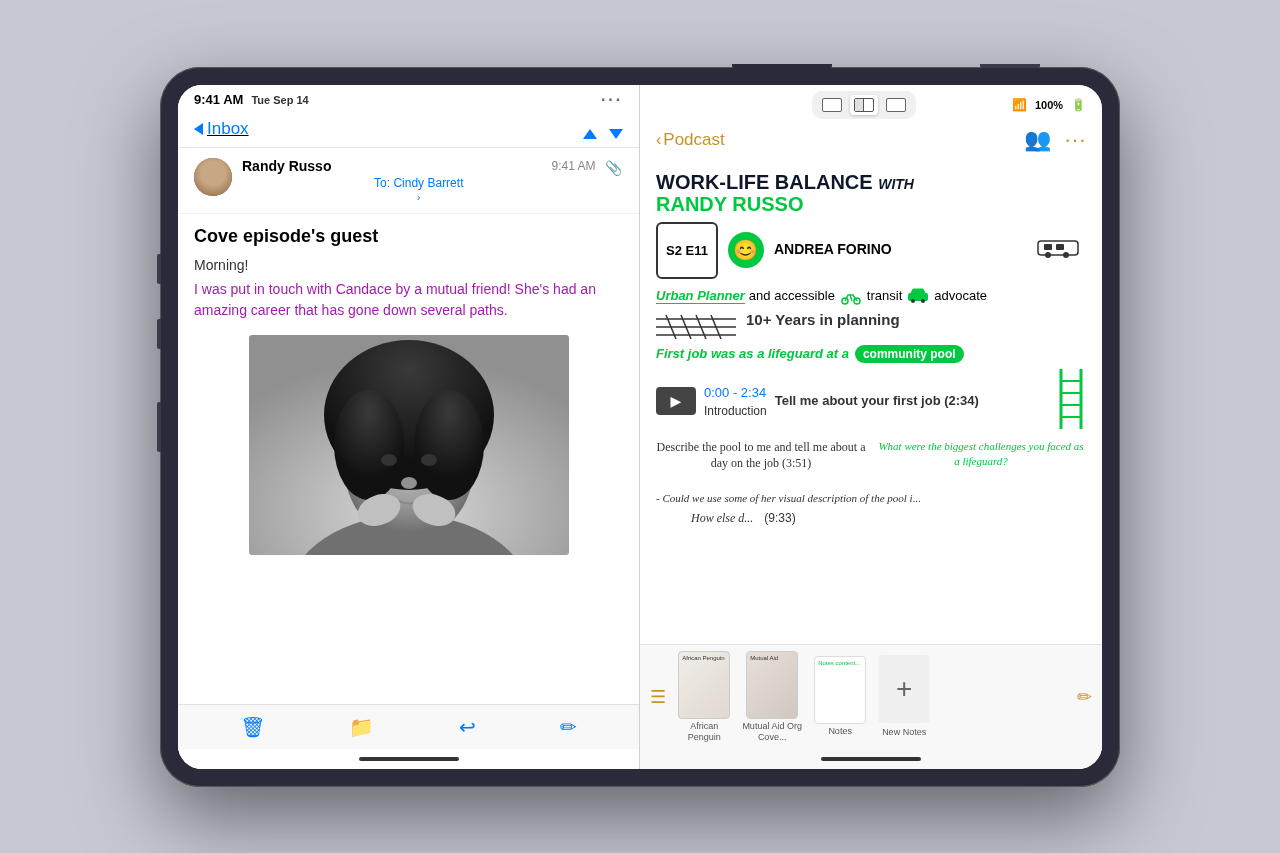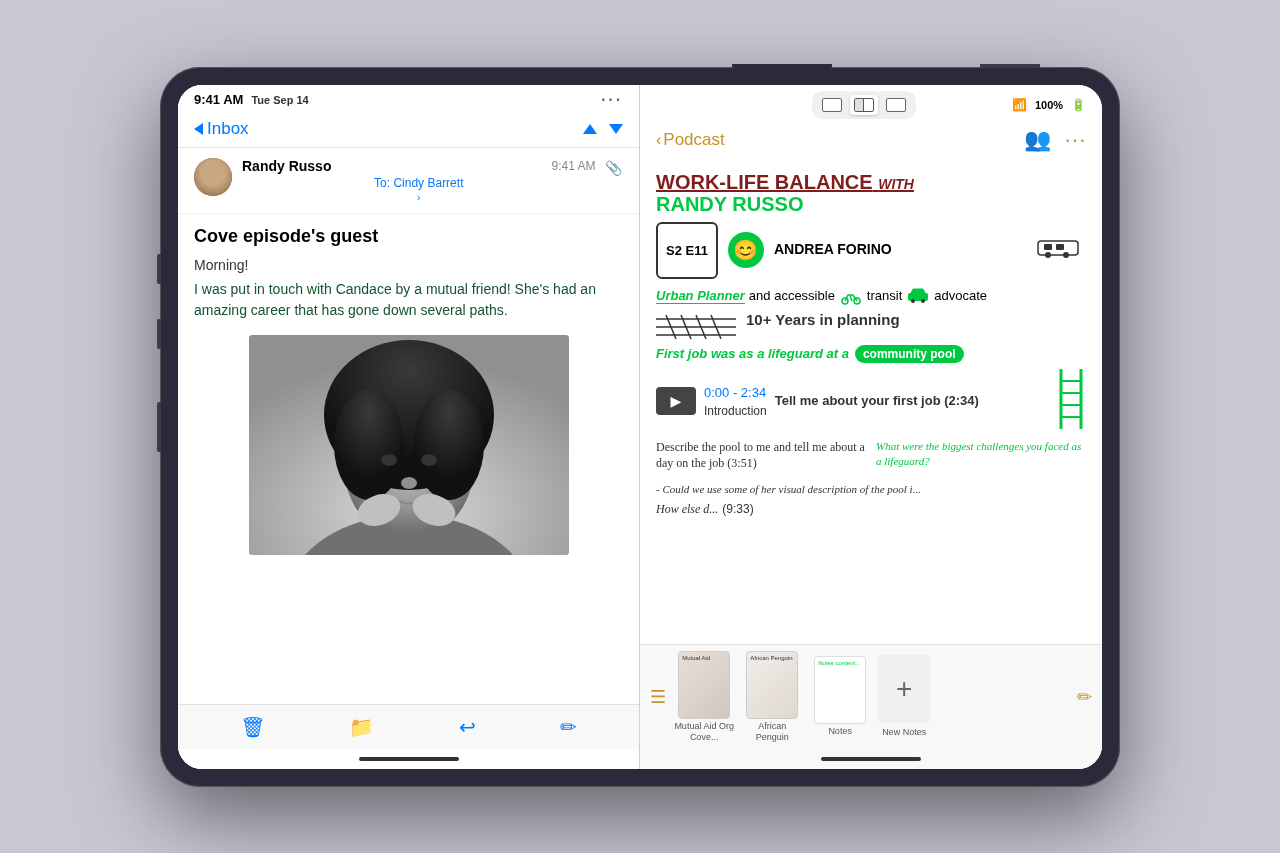--- a/index.html
+++ b/index.html
@@ -57,24 +57,25 @@
       font-weight: 600;
       background: #fff;
     }
 
     .left-status-bar .time { font-weight: 700; font-size: 13px; }
     .left-status-bar .date { font-size: 11px; color: #333; }
     .dots-menu { font-size: 16px; color: #666; letter-spacing: 2px; }
 
     .mail-nav {
       display: flex;
-      align-items: center;
+      align-items: flex-end;
       justify-content: space-between;
       padding: 6px 16px 8px;
       border-bottom: 1px solid #e5e5e5;
+      text-decoration: underline;
     }
 
     .inbox-back {
       display: flex;
       align-items: center;
       gap: 2px;
       color: #007aff;
       font-size: 17px;
       font-weight: 400;
     }
@@ -190,21 +191,21 @@
     }
 
     .mail-greeting {
       font-size: 14px;
       color: #333;
       margin-bottom: 6px;
     }
 
     .mail-content {
       font-size: 14px;
-      color: #14532d;
+      color: #a21caf;
       line-height: 1.5;
       margin-bottom: 14px;
     }
 
     .mail-photo {
       width: 100%;
       max-width: 320px;
       height: 220px;
       background: #888;
       border-radius: 4px;
@@ -651,21 +652,21 @@
             <span>Podcast</span>
           </div>
           <div class="podcast-actions">
             <span class="people-icon">👥</span>
             <span class="more-icon">···</span>
           </div>
         </div>
 
         <div class="notes-content">
 
-          <div style="color:#7f1d1d; font-weight:900; font-size:20px; font-family:'Arial Black',sans-serif; line-height:1.1; text-transform:uppercase;text-decoration:underline;">
+          <div style="color:#0f172a; font-weight:900; font-size:20px; font-family:'Arial Black',sans-serif; line-height:1.1; text-transform:uppercase;">
             <span>WORK-LIFE BALANCE</span> <span style="font-size:14px;font-style:italic;">with</span>
           </div>
           <div style="color:#00c840; font-weight:900; font-size:20px; font-family:'Arial Black',sans-serif; text-transform:uppercase; margin-bottom:6px;">RANDY RUSSO</div>
 
           <div style="display:flex;align-items:center;gap:10px;margin-bottom:8px;flex-wrap:wrap;">
             <div class="badge-box">S2 E11</div>
 
             <div style="width:36px;height:36px;border-radius:50%;background:#00c840;display:flex;align-items:center;justify-content:center;">
               <span style="font-size:20px;">😊</span>
             </div>
@@ -735,55 +736,55 @@
                 <line x1="5" y1="0" x2="5" y2="60" stroke="#00c840" stroke-width="3"></line>
                 <line x1="25" y1="0" x2="25" y2="60" stroke="#00c840" stroke-width="3"></line>
                 <line x1="5" y1="12" x2="25" y2="12" stroke="#00c840" stroke-width="2"></line>
                 <line x1="5" y1="24" x2="25" y2="24" stroke="#00c840" stroke-width="2"></line>
                 <line x1="5" y1="36" x2="25" y2="36" stroke="#00c840" stroke-width="2"></line>
                 <line x1="5" y1="48" x2="25" y2="48" stroke="#00c840" stroke-width="2"></line>
               </svg>
             </div>
           </div>
 
-          <div style="display:flex;gap:10px;margin-bottom:9px;">
+          <div style="display:flex;gap:10px;margin-bottom:18px;text-align:center;">
             <div style="flex:1;">
               <p style="font-size:12px;color:#333;line-height:1.4;font-family:'Comic Sans MS',cursive;">Describe the pool to me and tell me about a day on the job (3:51)</p>
             </div>
             <div style="flex:1;">
               <p style="font-size:11px;color:#00c840;font-style:italic;line-height:1.4;font-family:'Comic Sans MS',cursive;">What were the biggest challenges you faced as a lifeguard?</p>
             </div>
           </div>
 
           <div style="font-family:'Comic Sans MS',cursive;font-size:11px;color:#333;line-height:1.5;font-style:italic;margin-bottom:4px;">- Could we use some of her visual description of the pool i...</div>
 
-          <div style="display:flex;align-items:center;gap:4px;">
+          <div style="display:flex;align-items:center;gap:11px;margin-left:35px;">
             <span style="font-family:'Comic Sans MS',cursive;font-size:12px;color:#333;font-style:italic;">How else d...</span>
             <span style="font-size:12px;color:#333;">(9:33)</span>
           </div>
         </div>
 
         <div class="notes-toolbar">
           <span class="list-icon">☰</span>
+
+          <div class="thumb-item">
+            <div class="thumb-preview african-penguin">
+              <div style="padding:3px;font-size:6px;color:#333;line-height:1.2;">African Penguin</div>
+            </div>
+            <span class="thumb-label">African Penguin</span>
+          </div>
 
           <div class="thumb-item">
             <div class="thumb-preview mutual-aid">
               <div style="padding:3px;font-size:6px;color:#333;line-height:1.2;">Mutual Aid</div>
             </div>
             <span class="thumb-label">Mutual Aid Org Cove...</span>
           </div>
 
           <div class="thumb-item">
-            <div class="thumb-preview african-penguin">
-              <div style="padding:3px;font-size:6px;color:#333;line-height:1.2;">African Penguin</div>
-            </div>
-            <span class="thumb-label">African Penguin</span>
-          </div>
-
-          <div class="thumb-item">
             <div class="thumb-preview notes">
               <div style="padding:3px;font-size:6px;color:#00c840;line-height:1.2;">Notes content...</div>
             </div>
             <span class="thumb-label">Notes</span>
           </div>
 
           <div class="new-window-btn">
             <div class="plus-circle">+</div>
             <span class="thumb-label">New Notes</span>
           </div>

